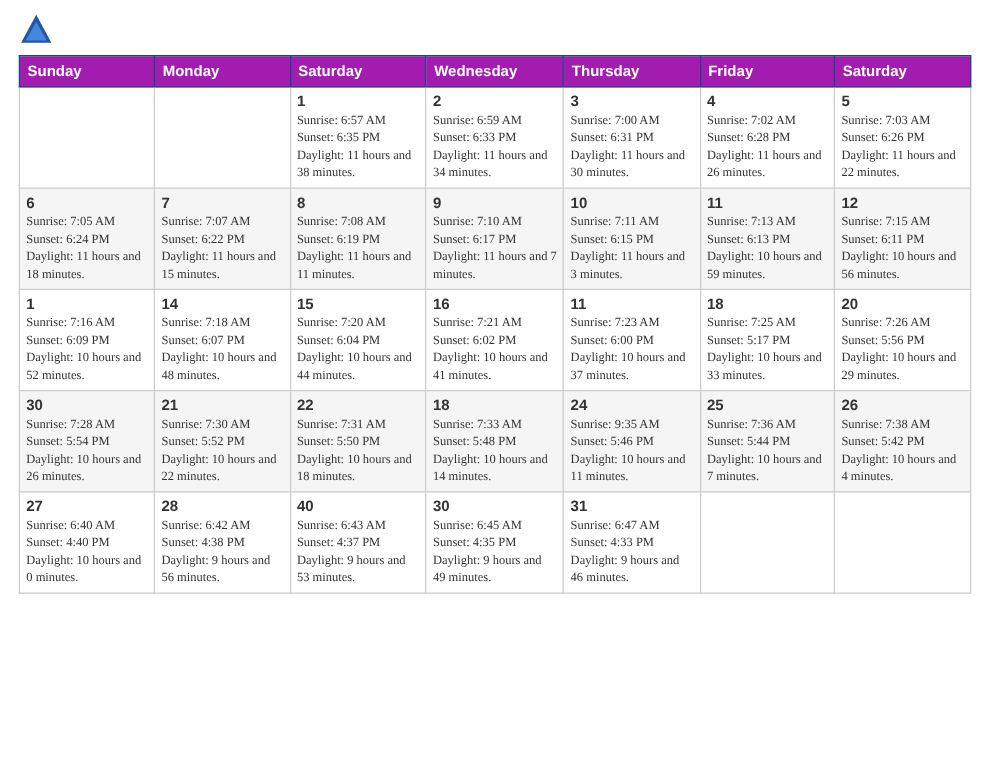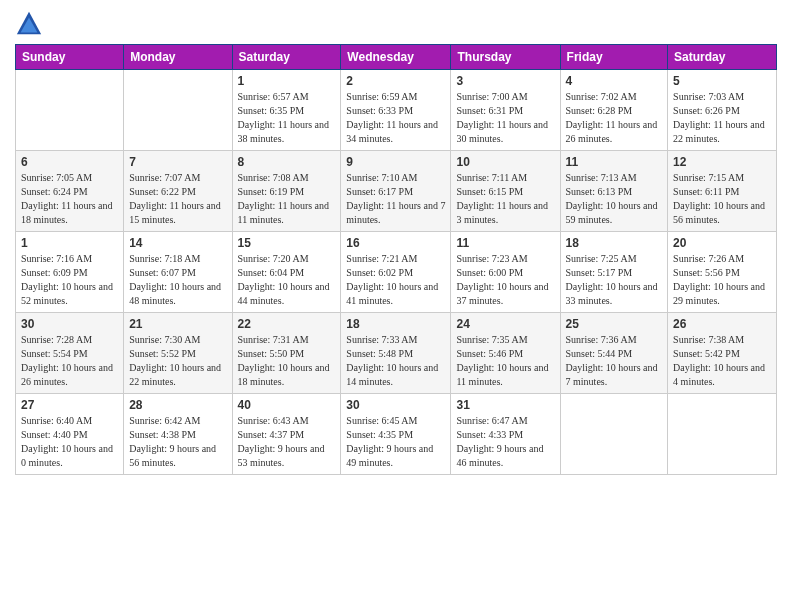--- a/index.html
+++ b/index.html
@@ -266,21 +266,21 @@
 Daylight: 10 hours and 18 minutes.</div>
         </td>
         <td>
           <span class="day-number">18</span>
           <div class="day-info">Sunrise: 7:33 AM
 Sunset: 5:48 PM
 Daylight: 10 hours and 14 minutes.</div>
         </td>
         <td>
           <span class="day-number">24</span>
-          <div class="day-info">Sunrise: 7:35 AM
+          <div class="day-info">Sunrise: 9:35 AM
 Sunset: 5:46 PM
 Daylight: 10 hours and 11 minutes.</div>
         </td>
         <td>
           <span class="day-number">25</span>
           <div class="day-info">Sunrise: 7:36 AM
 Sunset: 5:44 PM
 Daylight: 10 hours and 7 minutes.</div>
         </td>
         <td>

